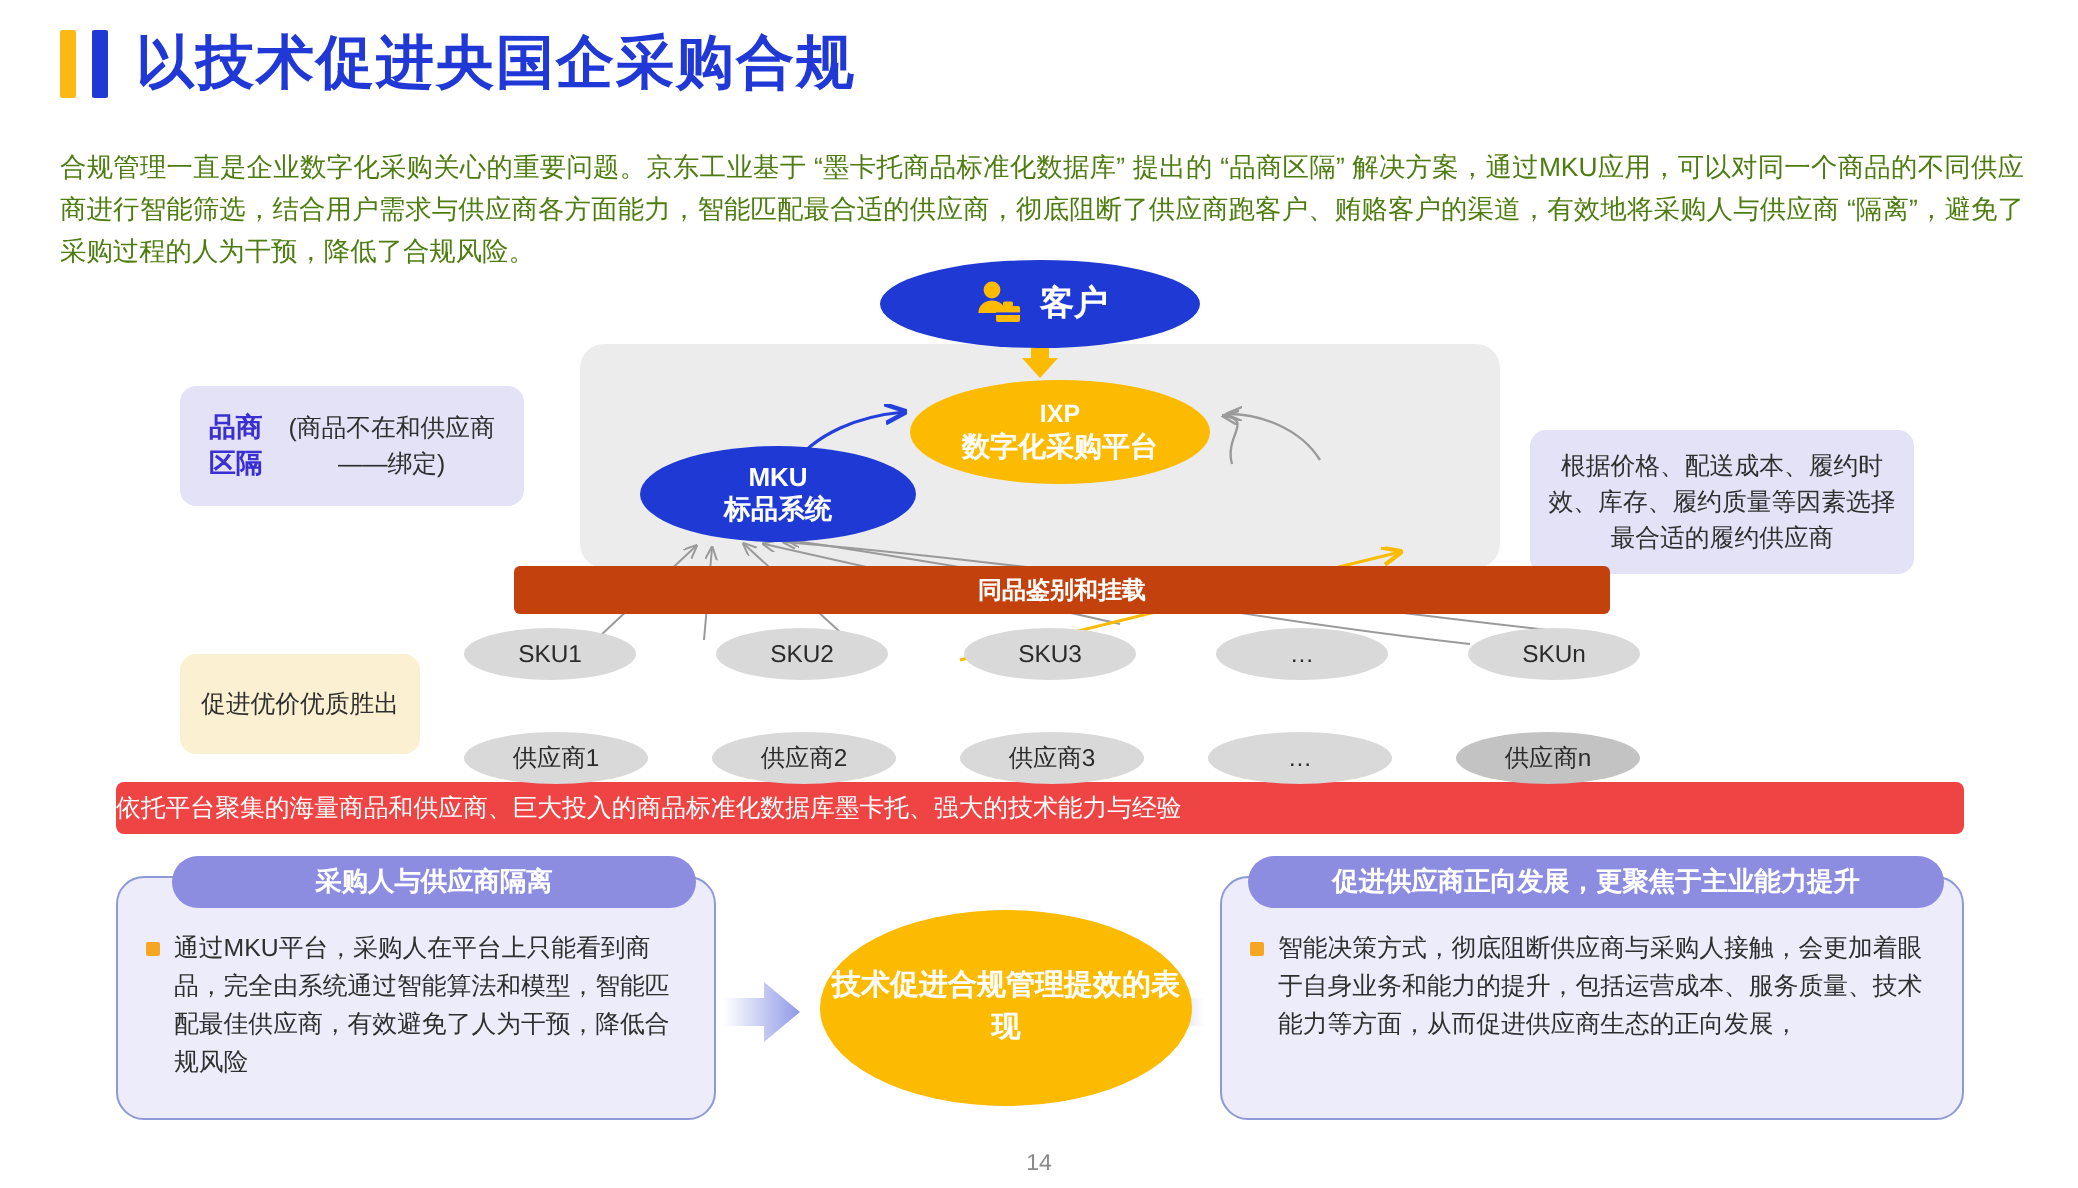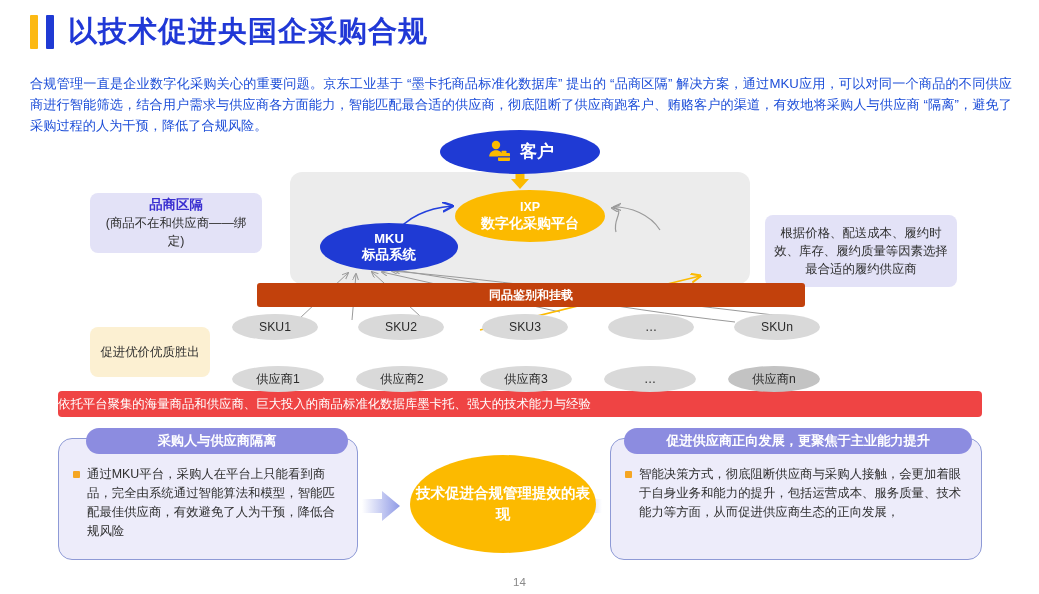--- a/index.html
+++ b/index.html
@@ -42,21 +42,21 @@
   }
 
   
   #intro {
     position: absolute;
     left: 30px;
     top: 60px;
     width: 982px;
     font-size: 13.2px;
     line-height: 21px;
-    color: #1d4ed8;
+    color: #4d7c0f;
     text-align: justify;
   }
 
   
   #stage {
     position: absolute;
     left: 0;
     top: 130px;
     width: 1039px;
     height: 300px;
@@ -126,21 +126,21 @@
   
   .side-note {
     position: absolute;
     background: #e3e2f7;
     border-radius: 8px;
     color: #2f2f2f;
     font-size: 12.4px;
     line-height: 18px;
     text-align: center;
     display: flex;
-    flex-direction: column;
+    flex-direction: row;
     align-items: center;
     justify-content: center;
     padding: 6px 8px;
     box-sizing: border-box;
   }
   #note-left {
     left: 90px; top: 63px;
     width: 172px; height: 60px;
   }
   #note-left .hl { color: #3a2fd0; font-weight: bold; font-size: 13.4px; }

